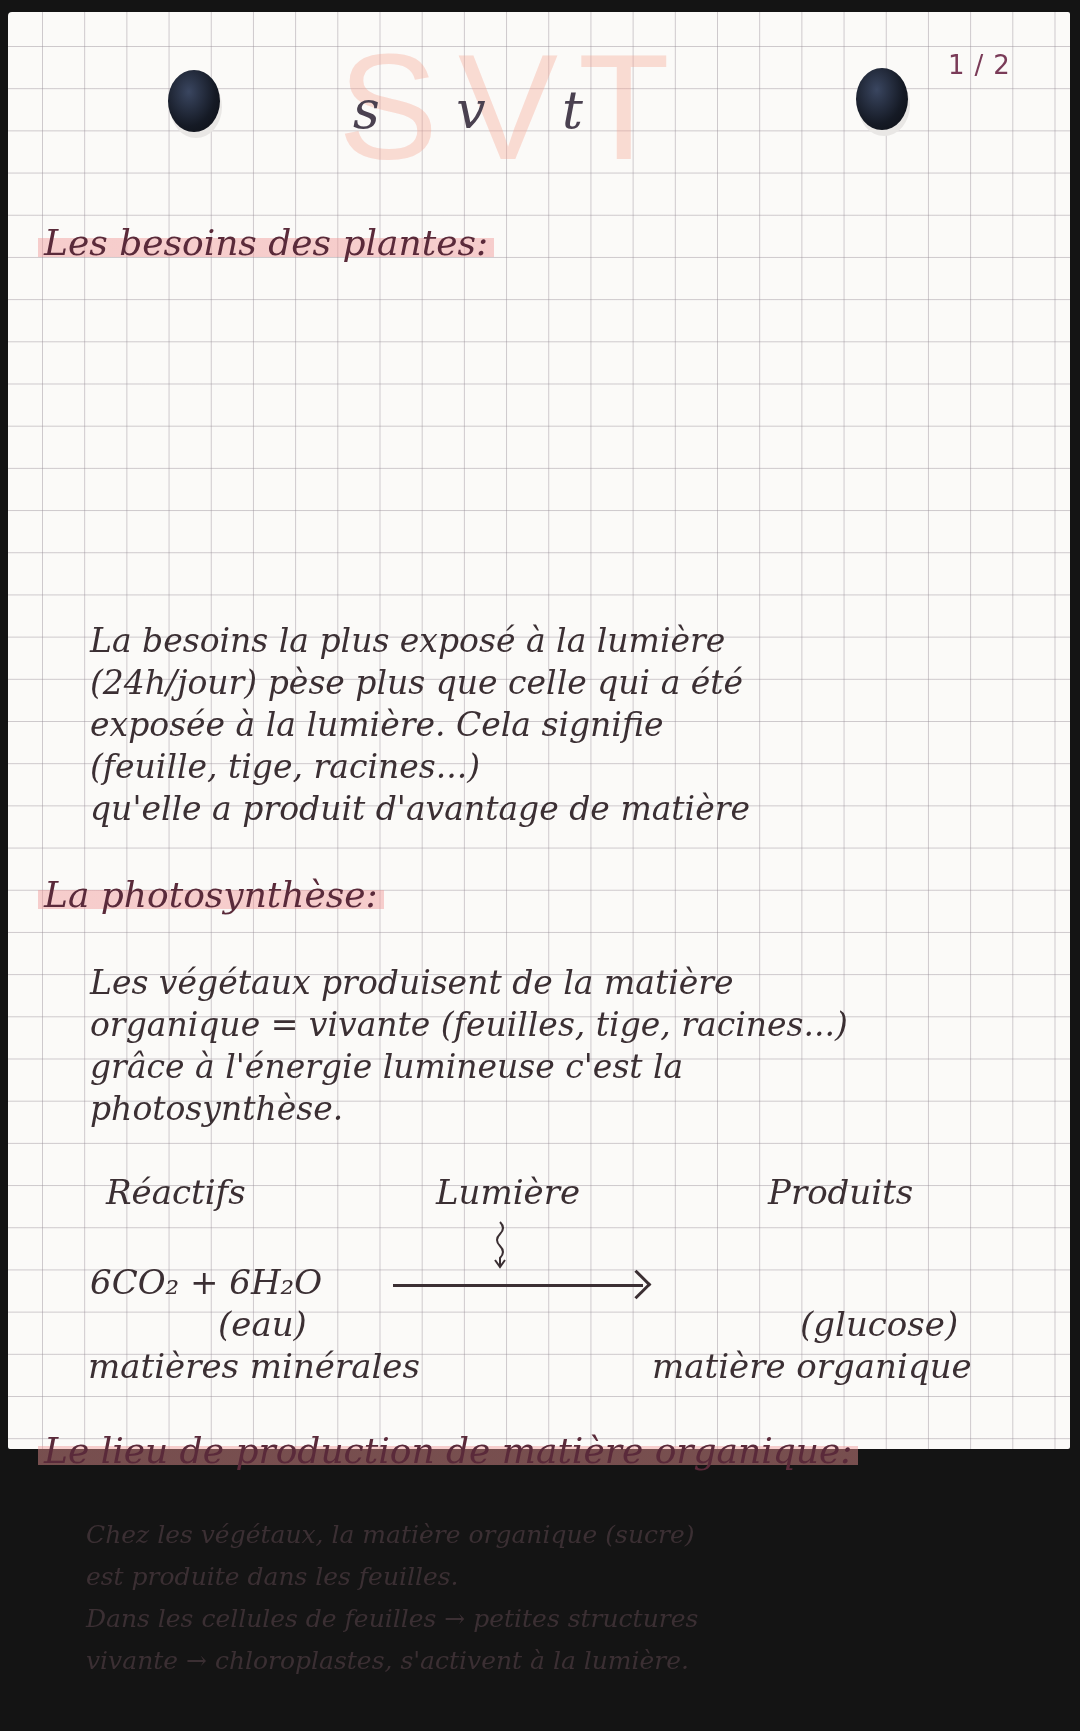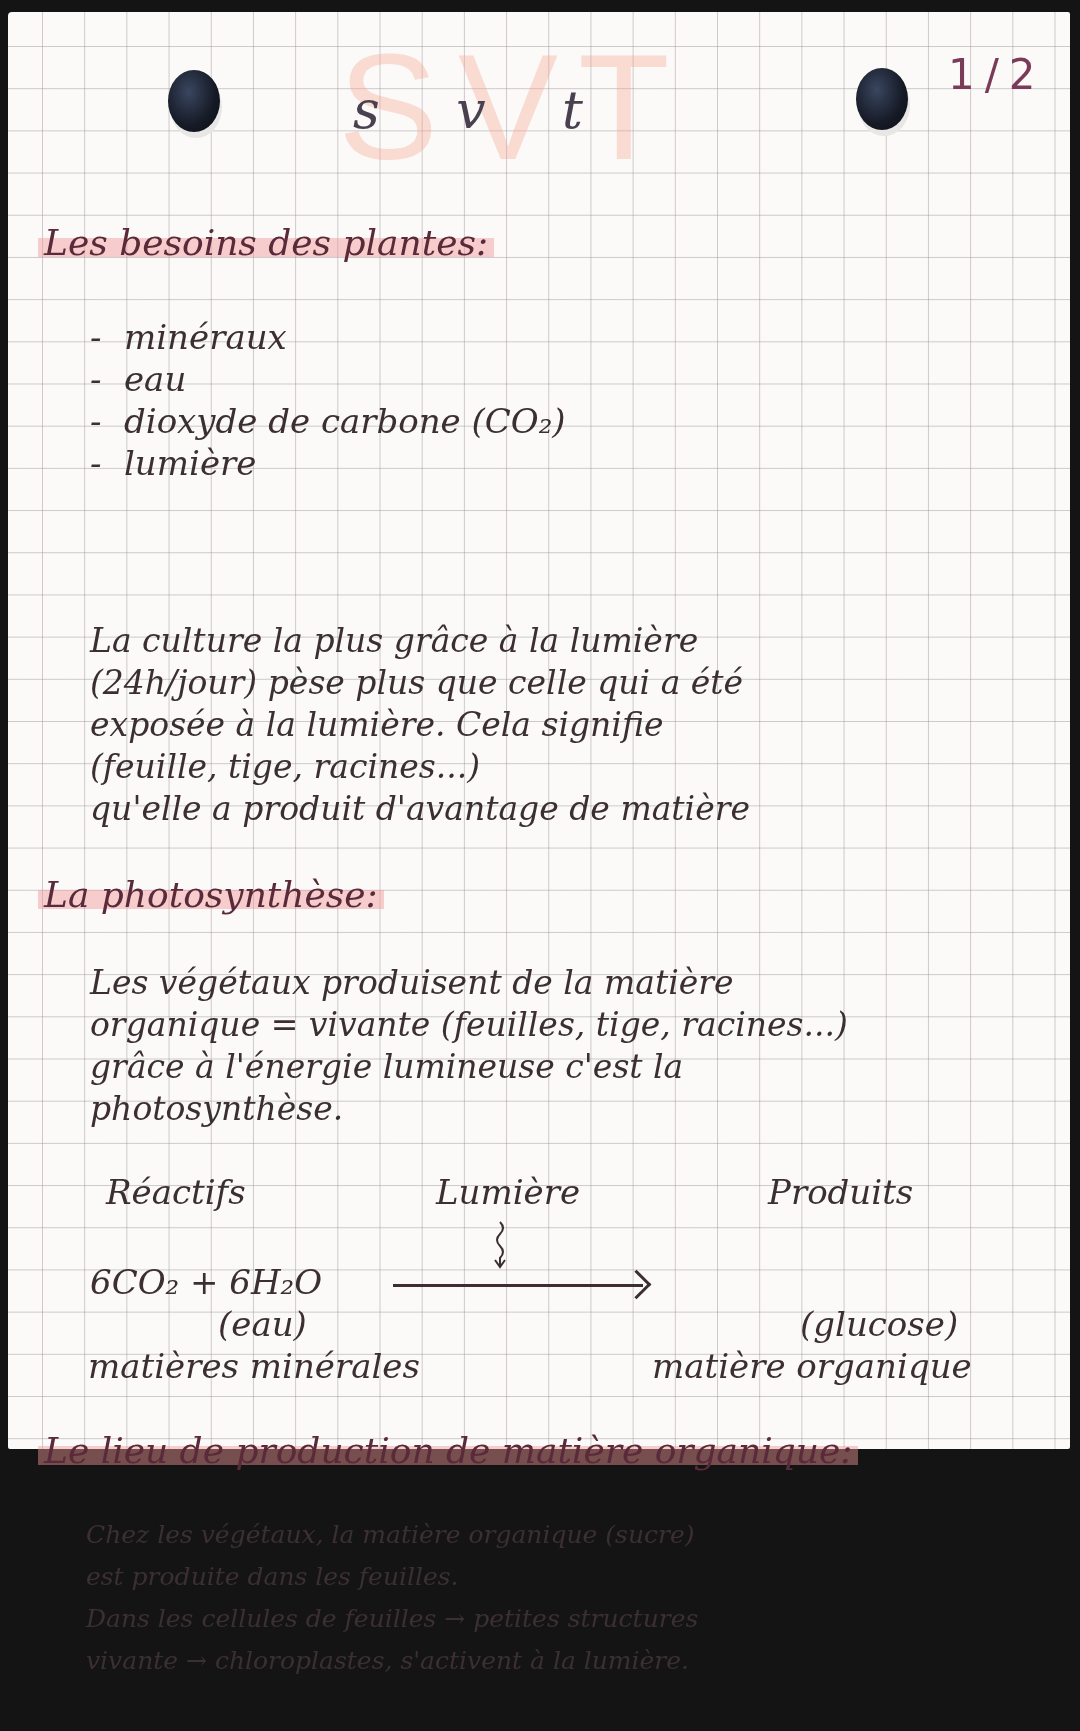--- a/index.html
+++ b/index.html
@@ -53,21 +53,21 @@
       font-style: italic;
       font-size: 52px;
       letter-spacing: 30px;
       color: #4a4150;
     }
     .page-num {
       position: absolute;
       left: 940px;
       top: 38px;
       font-family: "DejaVu Sans", sans-serif;
-      font-size: 42px;
+      font-size: 26px;
       color: #7a3b58;
       letter-spacing: 10px;
     }
     .heading {
       position: absolute;
       font-size: 36px;
       color: #5a2a3a;
       font-family: "DejaVu Serif", serif;
       font-style: italic;
       white-space: nowrap;
@@ -143,29 +143,23 @@
   <div class="hole" style="left:160px; top:58px;"></div>
   <div class="hole" style="left:848px; top:56px;"></div>
 
   <div class="svt-watermark">SVT</div>
   <div class="svt-script">s v t</div>
   <div class="page-num">1/2</div>
 
   <div class="heading" style="left:30px; top:210px;">
     <span>Les besoins des plantes:</span>
   </div>
-  <ul class="list">
-    <li>minéraux</li>
-    <li>eau</li>
-    <li>dioxyde de carbone (CO₂)</li>
-    <li>lumière</li>
-  </ul>
 
   <div class="text-block" style="left:82px; top:608px;">
-    <div>La culture la plus grâce à la lumière</div>
+    <div>La besoins la plus exposé à la lumière</div>
     <div>(24h/jour) pèse plus que celle qui a été</div>
     <div>exposée à la lumière. Cela signifie</div>
     <div>(feuille, tige, racines...)</div>
     <div>qu'elle a produit d'avantage de matière</div>
   </div>
 
   <div class="heading" style="left:30px; top:862px;">
     <span>La photosynthèse:</span>
   </div>
   <div class="text-block" style="left:82px; top:950px;">

